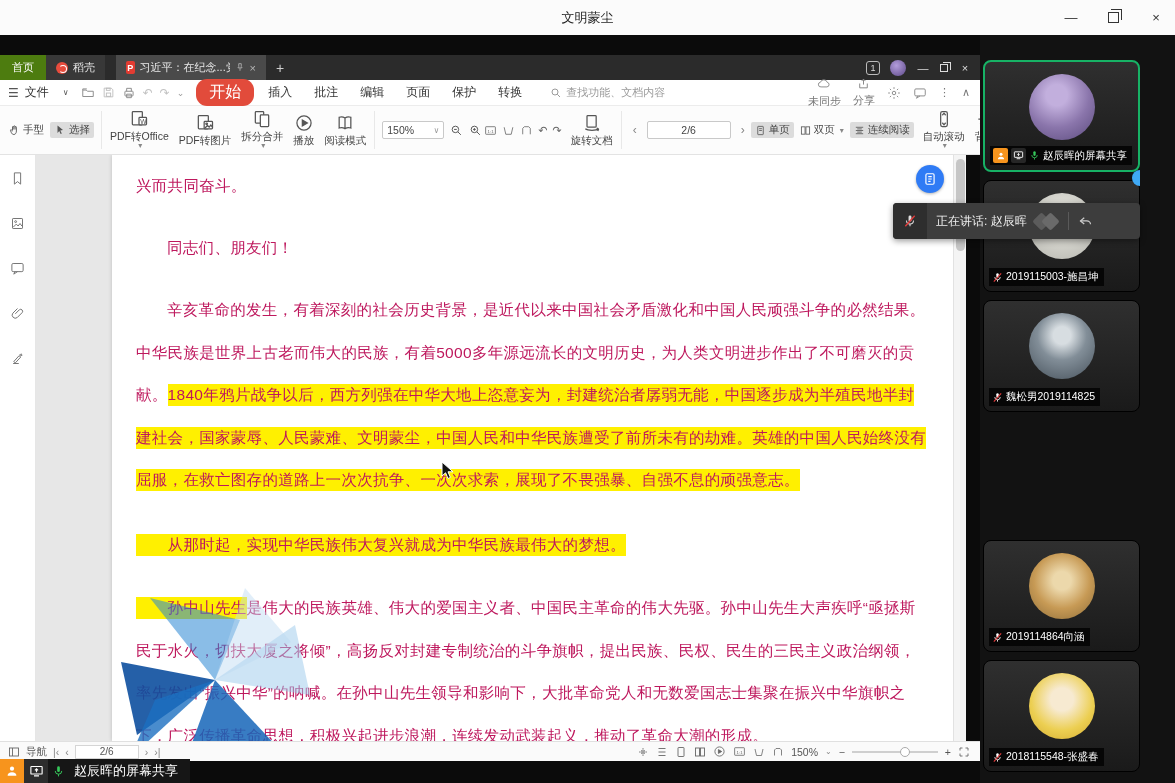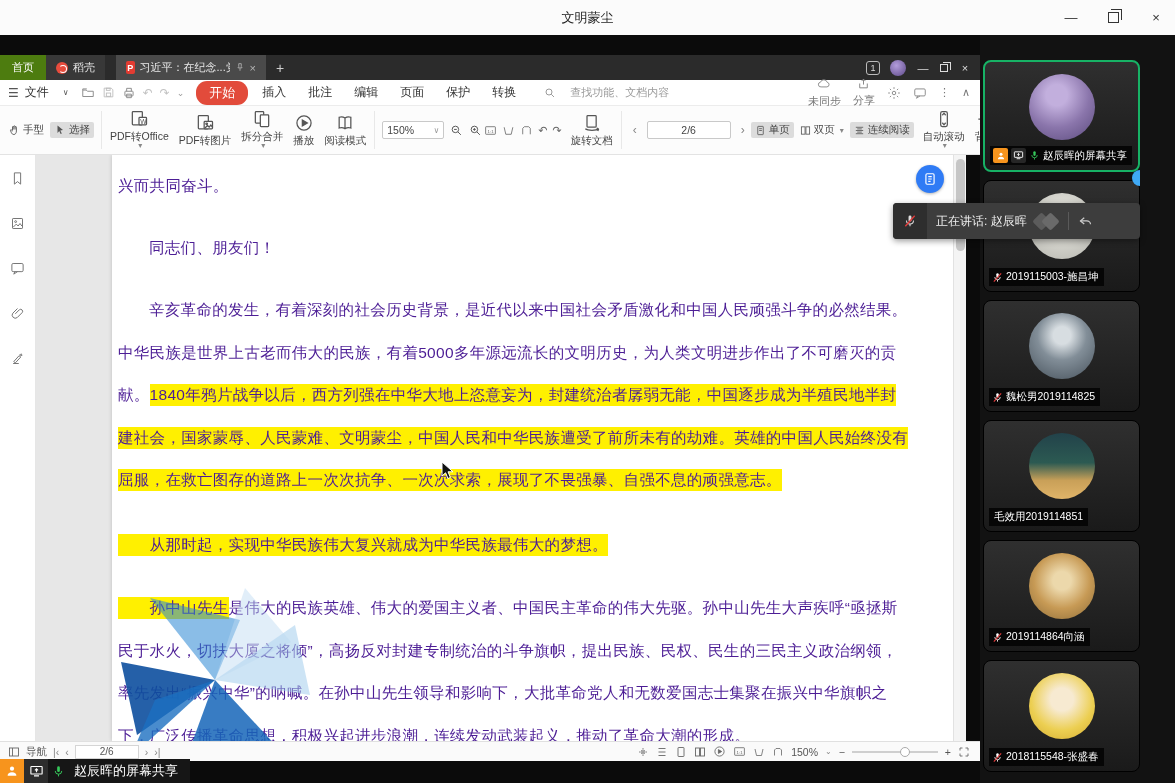--- a/index.html
+++ b/index.html
@@ -36,22 +36,22 @@
   .twc-restore { width:8px; height:8px; border:1px solid #ddd; position:relative; }
   .twc-restore:before { content:""; position:absolute; left:2px; top:-3px; width:7px; height:7px; border:1px solid #ddd; border-bottom:none; border-left:none; }
 
   
   .menubar { position:absolute; left:0; top:45px; width:980px; height:26px; background:#fff; display:flex; align-items:center; font-size:12px; color:#333; border-bottom:1px solid #ececec; }
   .mb-left { display:flex; align-items:center; gap:6px; padding-left:8px; }
   .mb-glyph { color:#555; font-size:12px; }
   .mb-icons { display:flex; align-items:center; gap:7px; margin:0 6px; color:#9a9a9a; }
   .mb-icons svg { display:block; }
   .menu-item { padding:2px 8px; }
-  .menu-start { background:#e24b3b; color:#fff; border-radius:11px; padding:3px 13px; font-size:13px; }
-  .mb-search { display:flex; align-items:center; gap:14px; margin-left:14px; color:#9b9b9b; font-size:11px; }
+  .menu-start { background:#e24b3b; color:#fff; border-radius:11px; padding:3px 13px; font-size:16px; }
+  .mb-search { display:flex; align-items:center; gap:4px; margin-left:14px; color:#9b9b9b; font-size:11px; }
   .mb-right { margin-left:auto; display:flex; align-items:center; gap:12px; padding-right:10px; color:#777; font-size:11px; }
   .mb-right .it { display:flex; align-items:center; gap:3px;flex-direction:column; }
 
   
   .toolbar { position:absolute; left:0; top:71px; width:980px; height:49px; background:#fcfcfc; border-bottom:1px solid #e3e3e3; display:flex; align-items:center; overflow:hidden; }
   .tsep { width:1px; height:38px; background:#e8e8e8; margin:0 3px; flex:none; }
   .tb-big { flex:none; display:flex; flex-direction:column; align-items:center; justify-content:center; padding:0 5px; font-size:10.5px; color:#444; line-height:1.1; }
   .tb-big svg { display:block; margin-bottom:2px; }
   .caret:after { content:"▾"; font-size:8px; color:#888; margin-left:2px; }
   .tb-stack { flex:none; display:flex; flex-direction:row; justify-content:center; gap:2px; padding:0 4px; }
@@ -63,21 +63,21 @@
   .navarr { color:#888; font-size:12px; padding:0 4px; }
   .minirow { display:flex; align-items:center; gap:6px; }
   .ic-row { display:flex; align-items:center; gap:5px; color:#666; }
 
   
   .leftpanel { position:absolute; left:0; top:120px; width:36px; height:586px; background:#fff; border-right:1px solid #e6e6e6; display:flex; flex-direction:column; align-items:center; padding-top:16px; gap:30px; }
 
   
   .docarea { position:absolute; left:36px; top:120px; width:930px; height:586px; background:#e7e7e7; overflow:hidden; }
   .page { position:absolute; left:76px; top:0; width:854px; height:586px; background:#fff; box-shadow:0 0 4px rgba(0,0,0,.18); }
-  .doc-line { position:absolute; left:82px; font-size:15.5px; color:#4c1d95; white-space:nowrap; z-index:2; letter-spacing:0.3px; }
+  .doc-line { position:absolute; left:100px; font-size:15.5px; color:#be185d; white-space:nowrap; z-index:2; letter-spacing:0.3px; }
   .hl { background:#fff000; padding:2px 0 3px; }
   .dl0{top:21px;} .dl1{top:83px; padding-left:31px;} .dl2{top:145px; padding-left:31px;} .dl3{top:188px;}
   .dl4{top:230px;} .dl5{top:273px;} .dl6{top:315px;} .dl7{top:380px;} .dl8{top:443px;}
   .dl9{top:486px;} .dl10{top:528px;} .dl11{top:571px;}
   .vscroll { position:absolute; right:0; top:0; width:13px; height:586px; background:#f4f4f4; border-left:1px solid #e2e2e2; z-index:6; }
   .vthumb { position:absolute; left:2px; top:4px; width:9px; height:92px; border-radius:5px; background:#c6c6c6; }
   .floatbtn { position:absolute; right:22px; top:10px; width:28px; height:28px; border-radius:50%; background:#2f7bf5; z-index:7; display:flex; align-items:center; justify-content:center; box-shadow:0 1px 3px rgba(0,0,0,.3); }
   .watermark { position:absolute; left:59px; top:425px; z-index:4; pointer-events:none; }
   .cursor { position:absolute; left:405px; top:306px; z-index:9; }
 
@@ -611,26 +611,20 @@
         <svg width="11" height="11" viewBox="0 0 24 24">
             <rect x="9.5" y="2.5" width="5" height="10.5" rx="2.5" fill="#fff"></rect>
             <path d="M6 11a6 6 0 0 0 12 0" fill="none" stroke="#fff" stroke-width="1.8"></path>
             <line x1="12" y1="17" x2="12" y2="21" stroke="#fff" stroke-width="1.8"></line>
             <line x1="4" y1="21" x2="20" y2="3" stroke="#e23b3b" stroke-width="2.4"></line>
           </svg>
         <span>魏松男2019114825</span>
       </div>
     </div>
 
-    <div class="tile t4">
-      <div class="avatar av4"></div>
-      <div class="nameplate" style="padding-left:5px;">
-        <span>毛效用2019114851</span>
-      </div>
-    </div>
 
     <div class="tile t5">
       <div class="avatar av5"></div>
       <div class="nameplate">
         <svg width="11" height="11" viewBox="0 0 24 24">
             <rect x="9.5" y="2.5" width="5" height="10.5" rx="2.5" fill="#fff"></rect>
             <path d="M6 11a6 6 0 0 0 12 0" fill="none" stroke="#fff" stroke-width="1.8"></path>
             <line x1="12" y1="17" x2="12" y2="21" stroke="#fff" stroke-width="1.8"></line>
             <line x1="4" y1="21" x2="20" y2="3" stroke="#e23b3b" stroke-width="2.4"></line>
           </svg>

